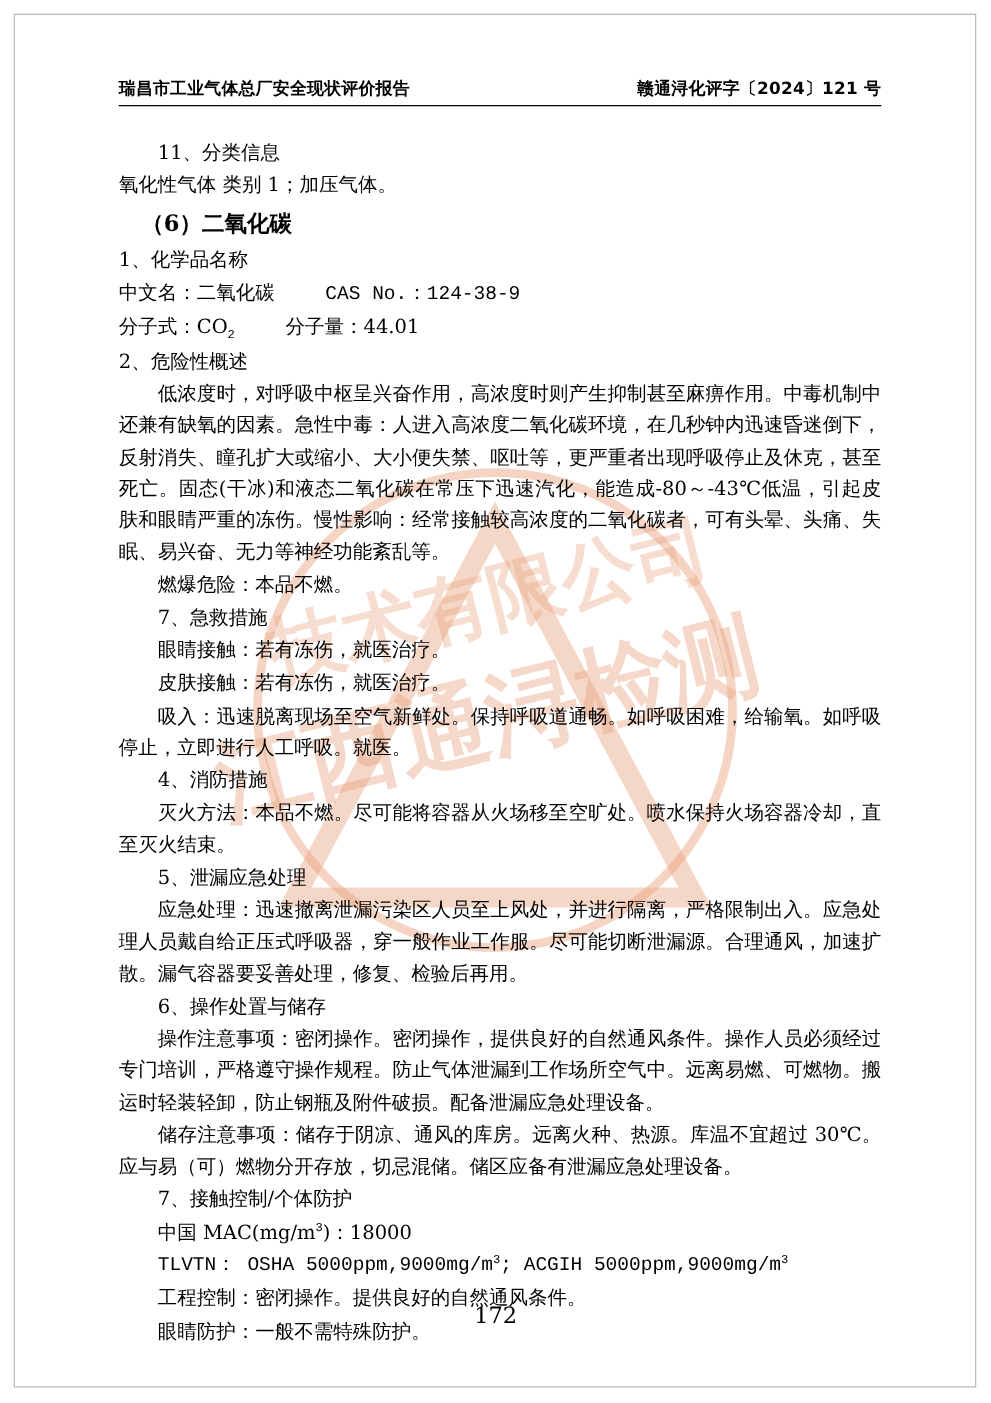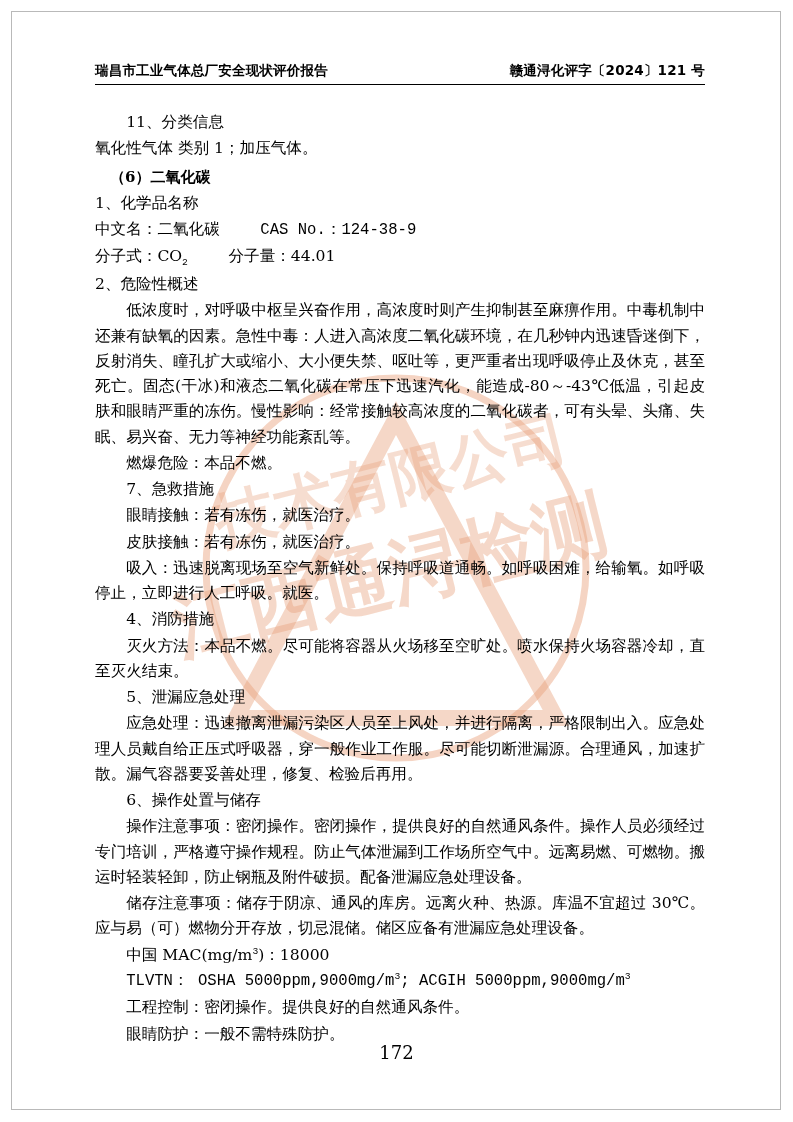--- a/index.html
+++ b/index.html
@@ -82,21 +82,21 @@
     line-height: 1.62;
   }
   .p {
     margin: 0 0 1px 0;
     text-align: justify;
     text-justify: inter-ideograph;
   }
   .indent1 { text-indent: 2em; }
   .heading {
     font-weight: bold;
-    font-size: 15px;
+    font-size: 18px;
     text-indent: 1em;
     margin: 3px 0 2px 0;
   }
   .sub {
     font-size: 0.62em;
     vertical-align: sub;
   }
   .sup {
     font-size: 0.62em;
     vertical-align: super;
@@ -177,20 +177,21 @@
     <p class="p indent1"> 4、消防措施</p>
     <p class="p indent1">灭火方法：本品不燃。尽可能将容器从火场移至空旷处。喷水保持火场容器冷却，直至灭火结束。</p>
 
     <p class="p indent1">5、泄漏应急处理</p>
     <p class="p indent1">应急处理：迅速撤离泄漏污染区人员至上风处，并进行隔离，严格限制出入。应急处理人员戴自给正压式呼吸器，穿一般作业工作服。尽可能切断泄漏源。合理通风，加速扩散。漏气容器要妥善处理，修复、检验后再用。</p>
 
     <p class="p indent1">6、操作处置与储存</p>
     <p class="p indent1">操作注意事项：密闭操作。密闭操作，提供良好的自然通风条件。操作人员必须经过专门培训，严格遵守操作规程。防止气体泄漏到工作场所空气中。远离易燃、可燃物。搬运时轻装轻卸，防止钢瓶及附件破损。配备泄漏应急处理设备。</p>
     <p class="p indent1">储存注意事项：储存于阴凉、通风的库房。远离火种、热源。库温不宜超过 30℃。应与易（可）燃物分开存放，切忌混储。储区应备有泄漏应急处理设备。</p>
 
+    <p class="p indent1">7、接触控制/个体防护</p>
 
     <p class="p indent1">
       <span>中国 MAC(mg/m</span><span class="sup latin">3</span><span>)：18000</span>
     </p>
 
     <p class="p indent1 latin">
       <span>TLVTN： OSHA 5000ppm,9000mg/m</span><span class="sup">3</span><span>; ACGIH 5000ppm,9000mg/m</span><span class="sup">3</span>
     </p>
 
     <p class="p indent1">工程控制：密闭操作。提供良好的自然通风条件。</p>

